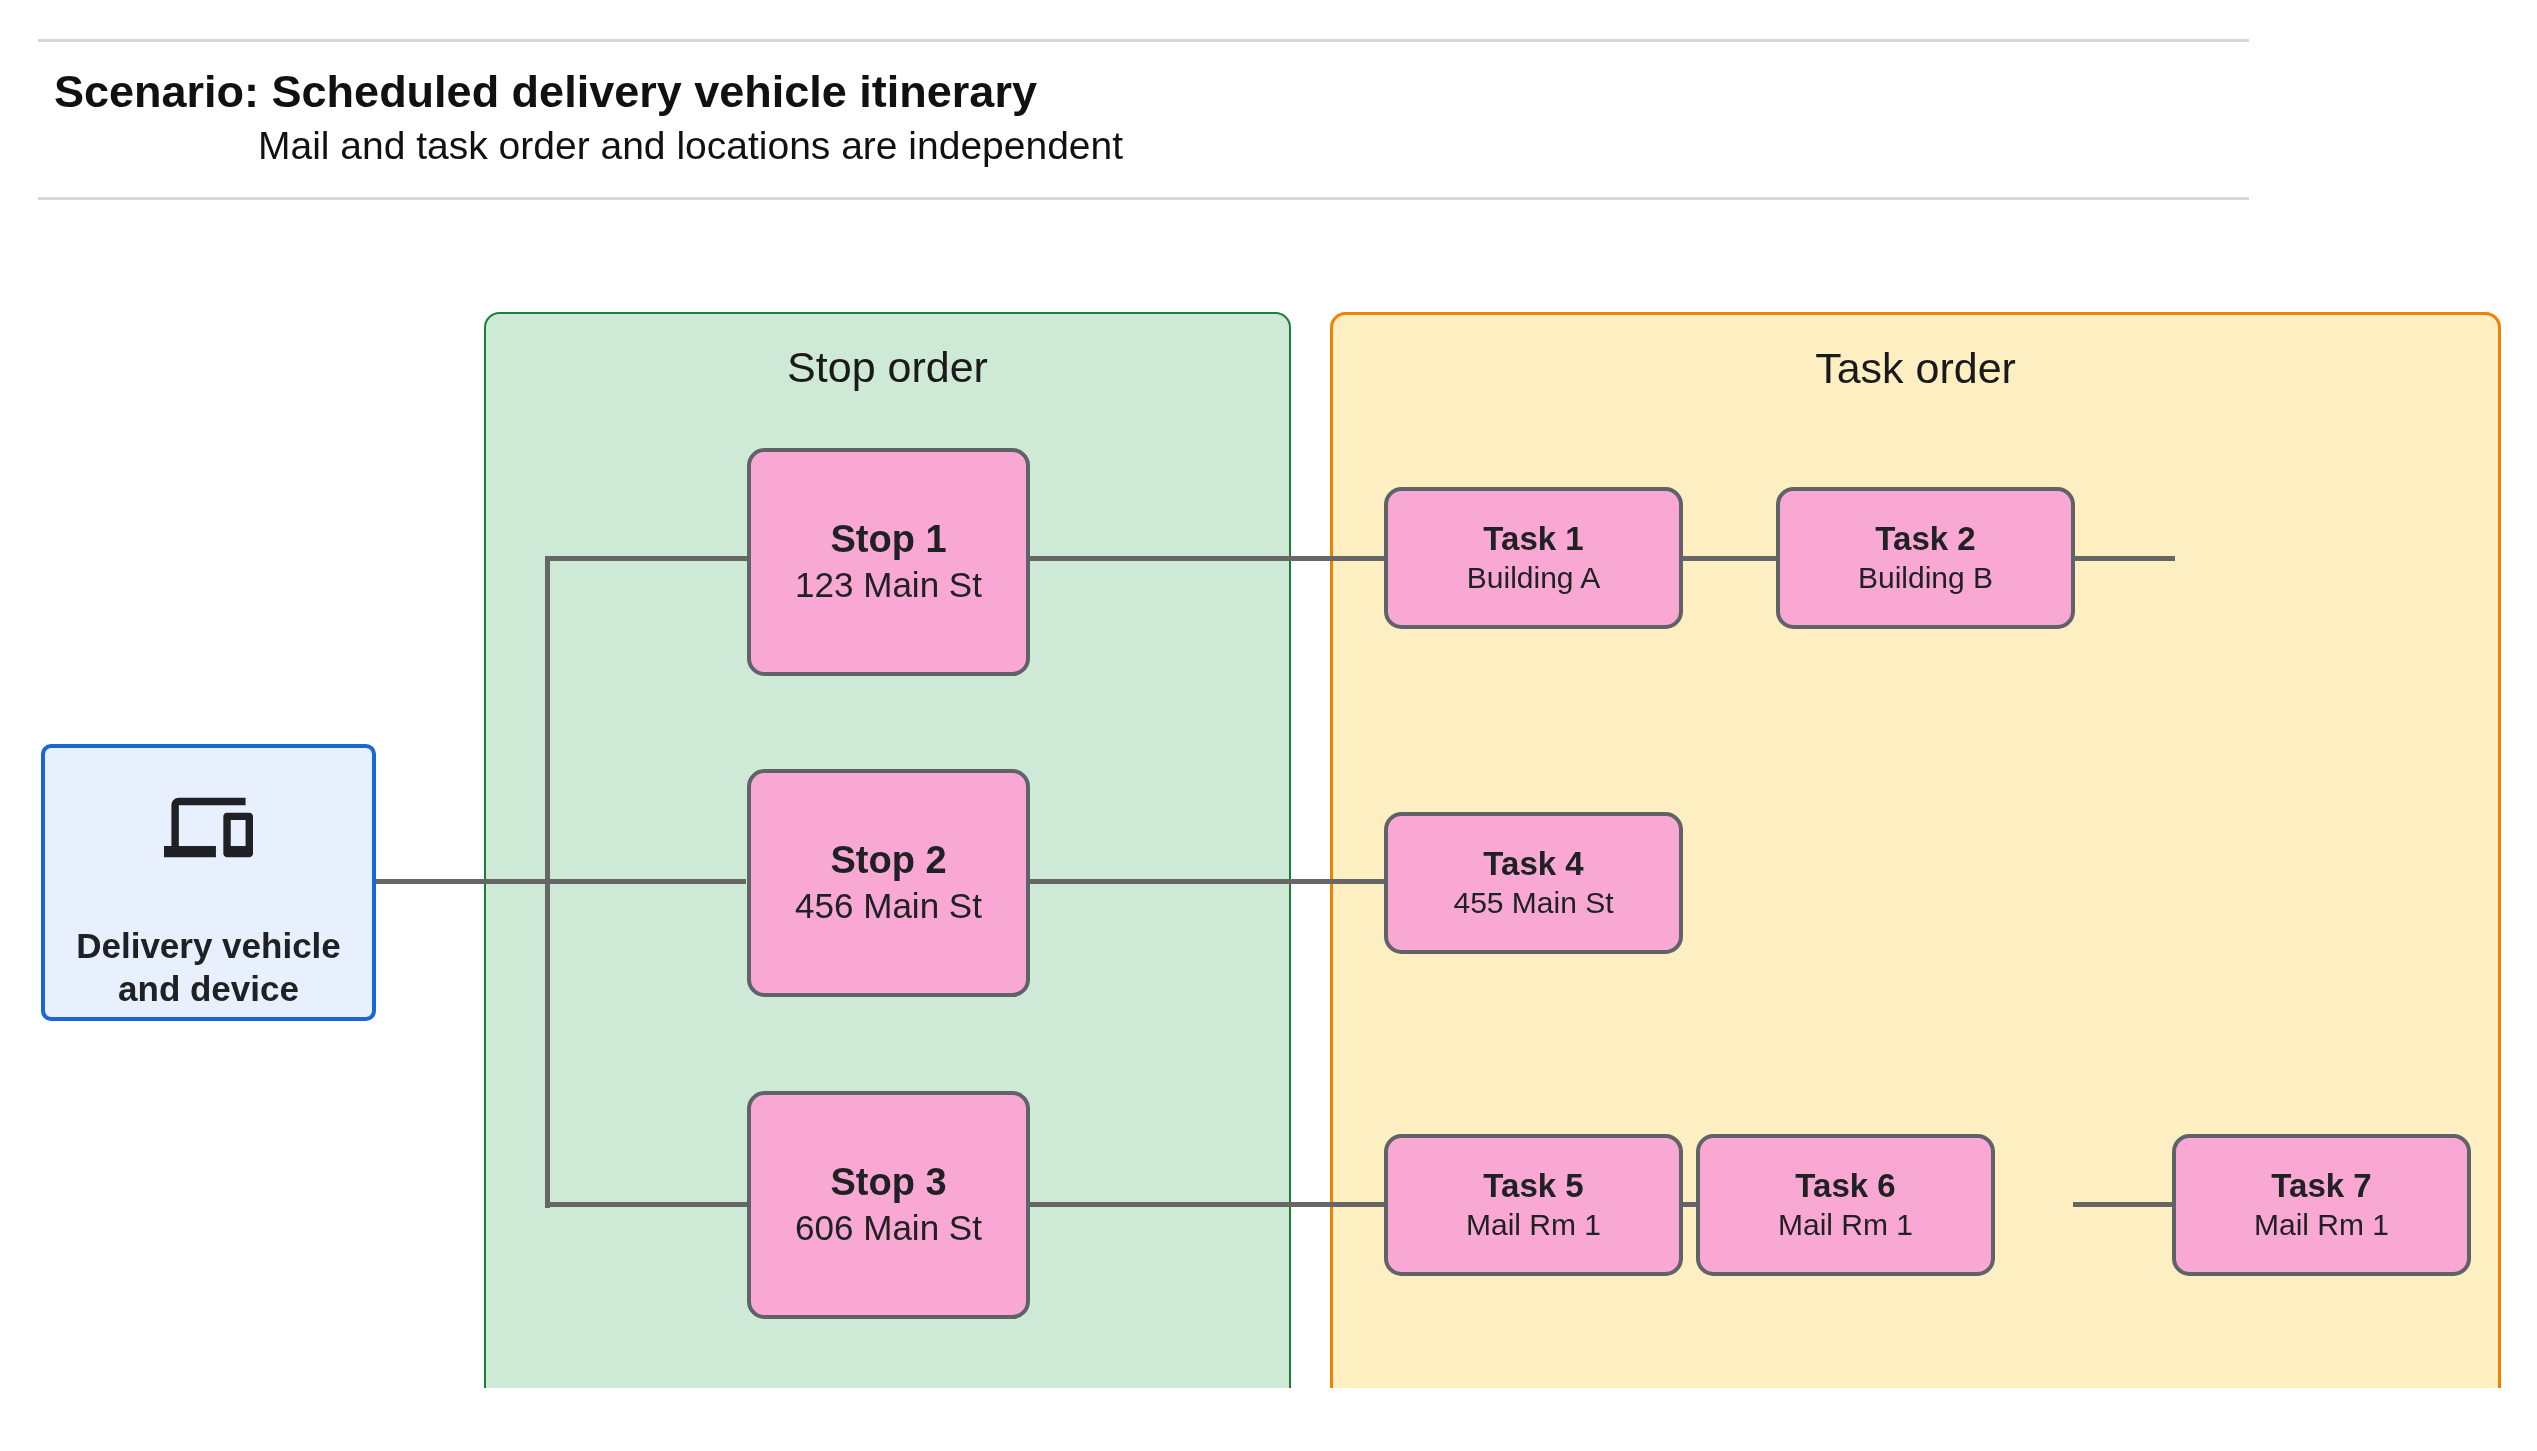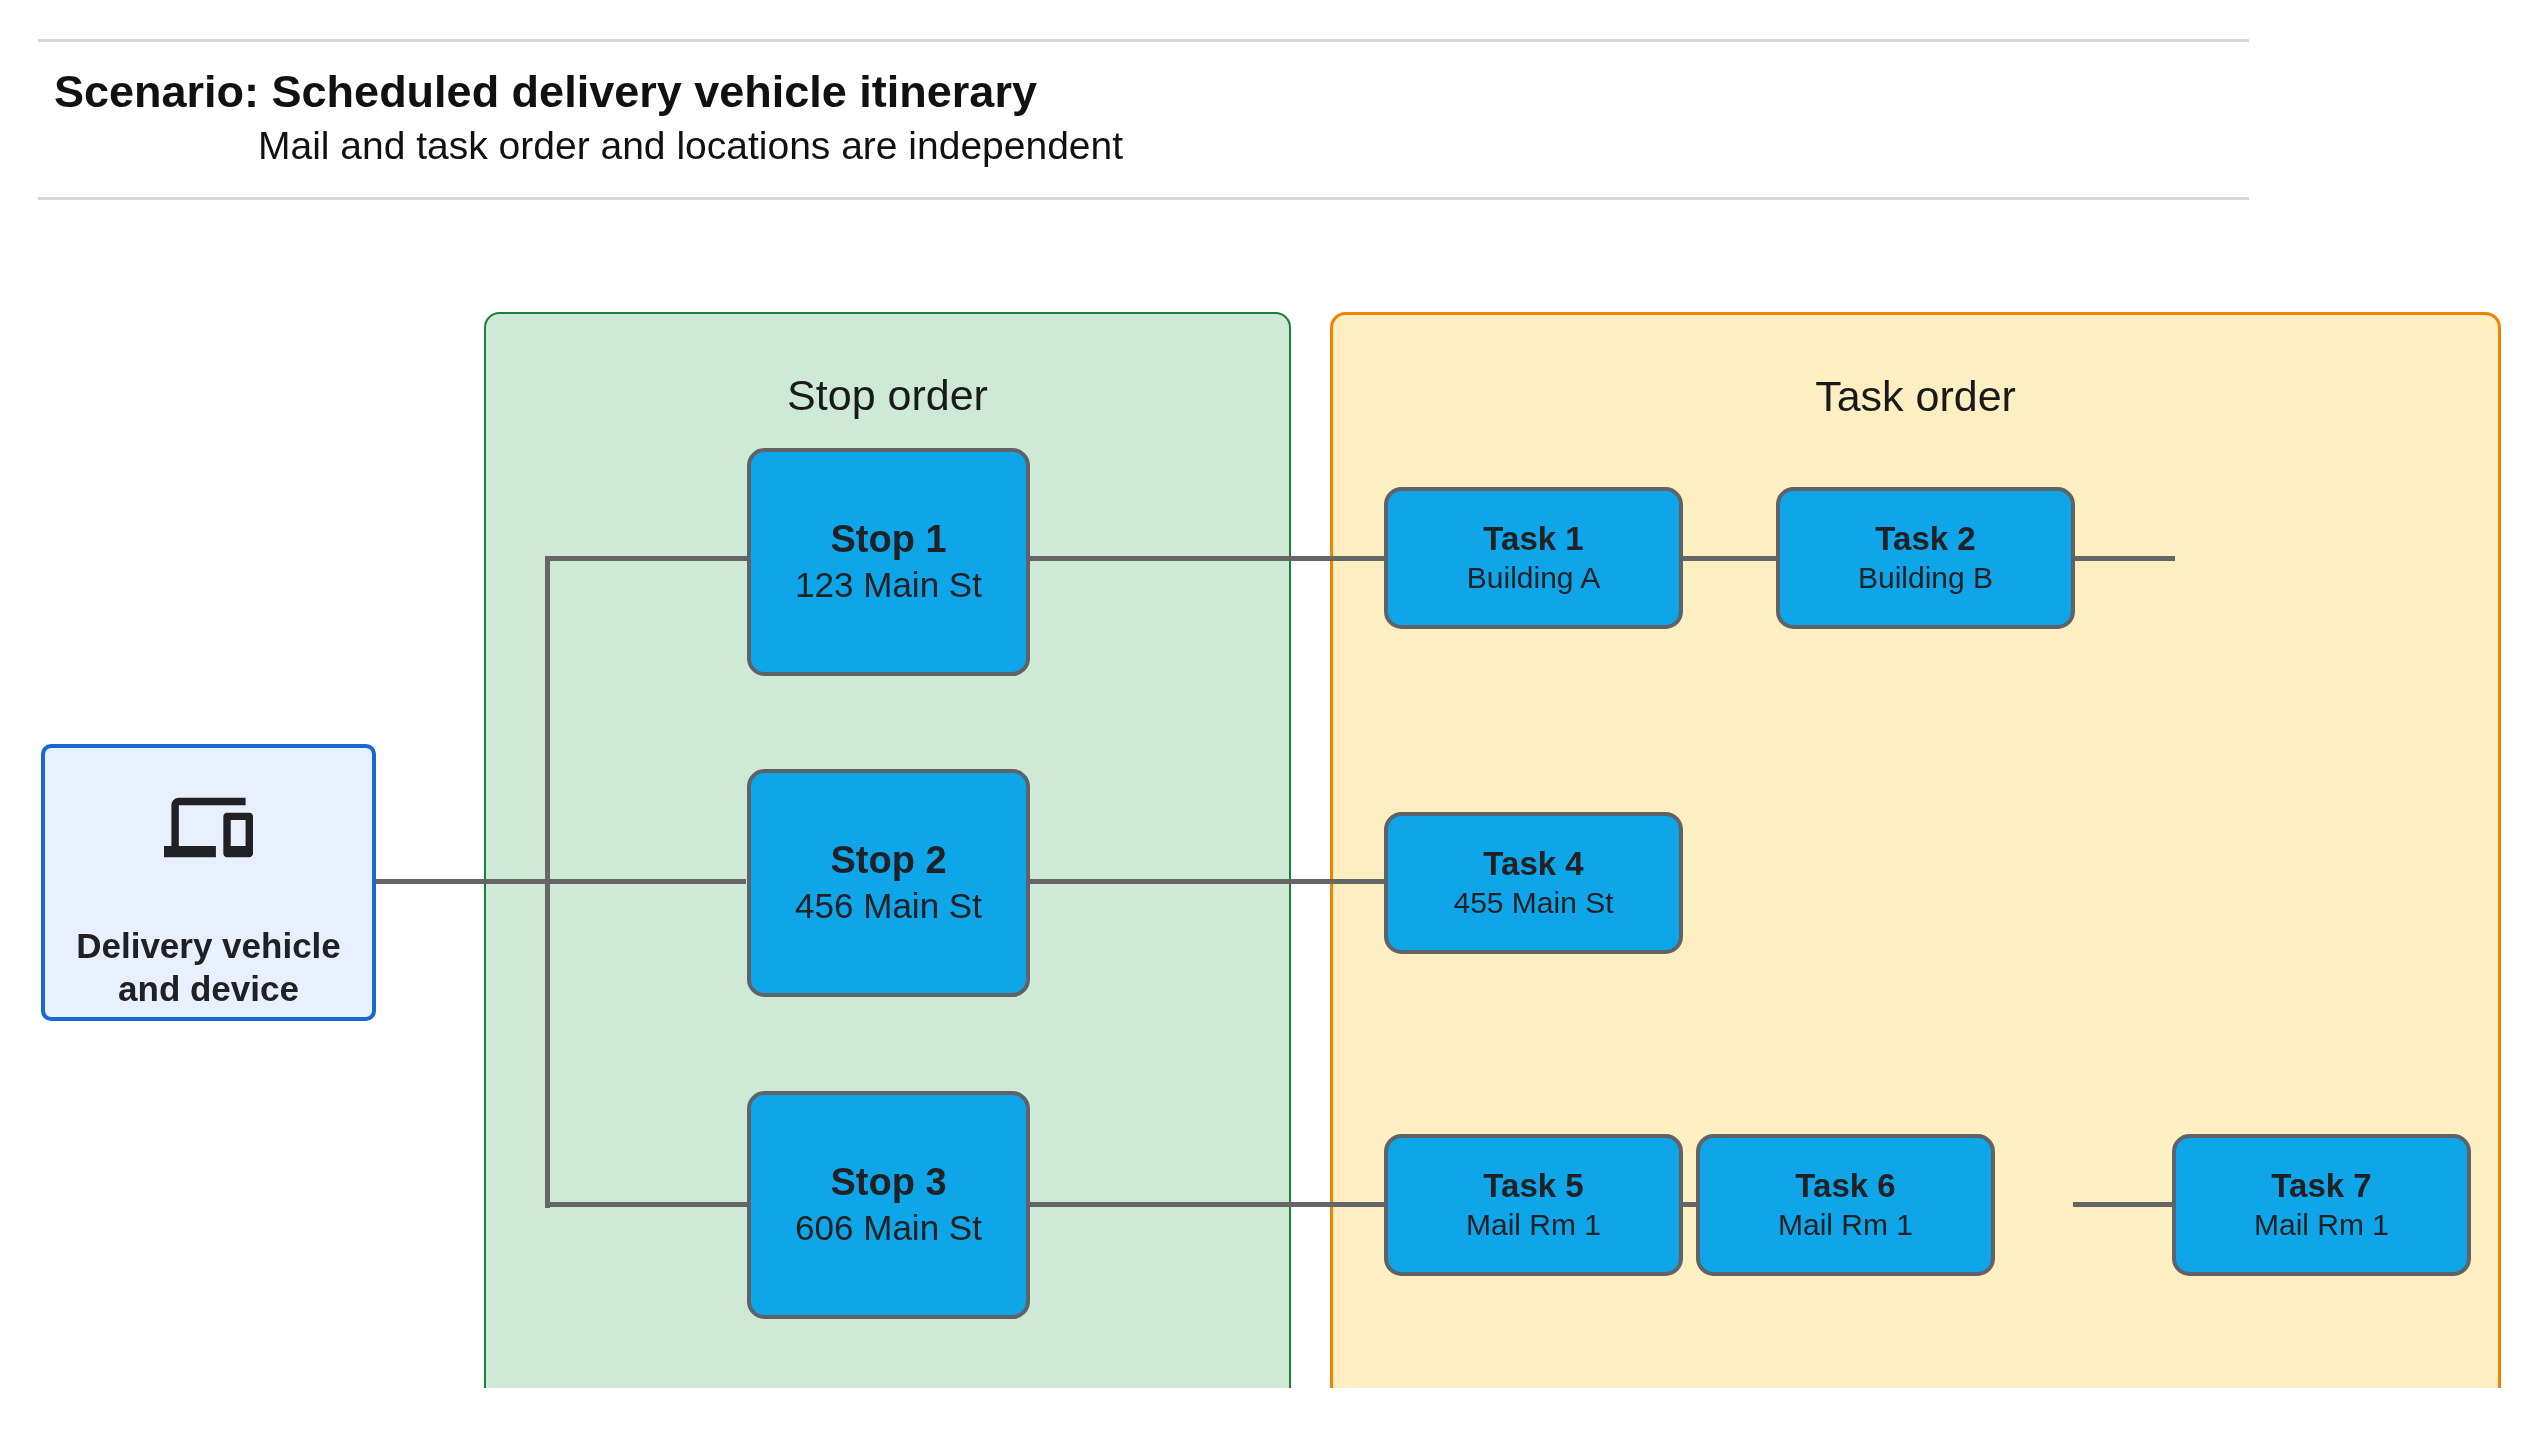--- a/index.html
+++ b/index.html
@@ -59,30 +59,29 @@
   }
   .group-title {
     position: absolute;
     top: 29px;
     left: 0;
     width: 100%;
     text-align: center;
     font-size: 43px;
     font-weight: 400;
     color: #1a1a1a;
-    margin-top: 28px;
   }
   .connector {
     position: absolute;
     background: var(--connector, #666666);
   }
   .node {
     position: absolute;
     box-sizing: border-box;
-    background: #0ea5e9;
+    background: #f9a8d4;
     border: 4.8px solid var(--node-border, #5f6368);
     border-radius: 17.5px;
     display: flex;
     flex-direction: column;
     align-items: center;
     justify-content: center;
     text-align: center;
   }
   .stop-node { left: 747px; width: 283px; height: 228px; }
   .stop-node .node-title { font-size: 38px; font-weight: 700; line-height: 1.2; }

